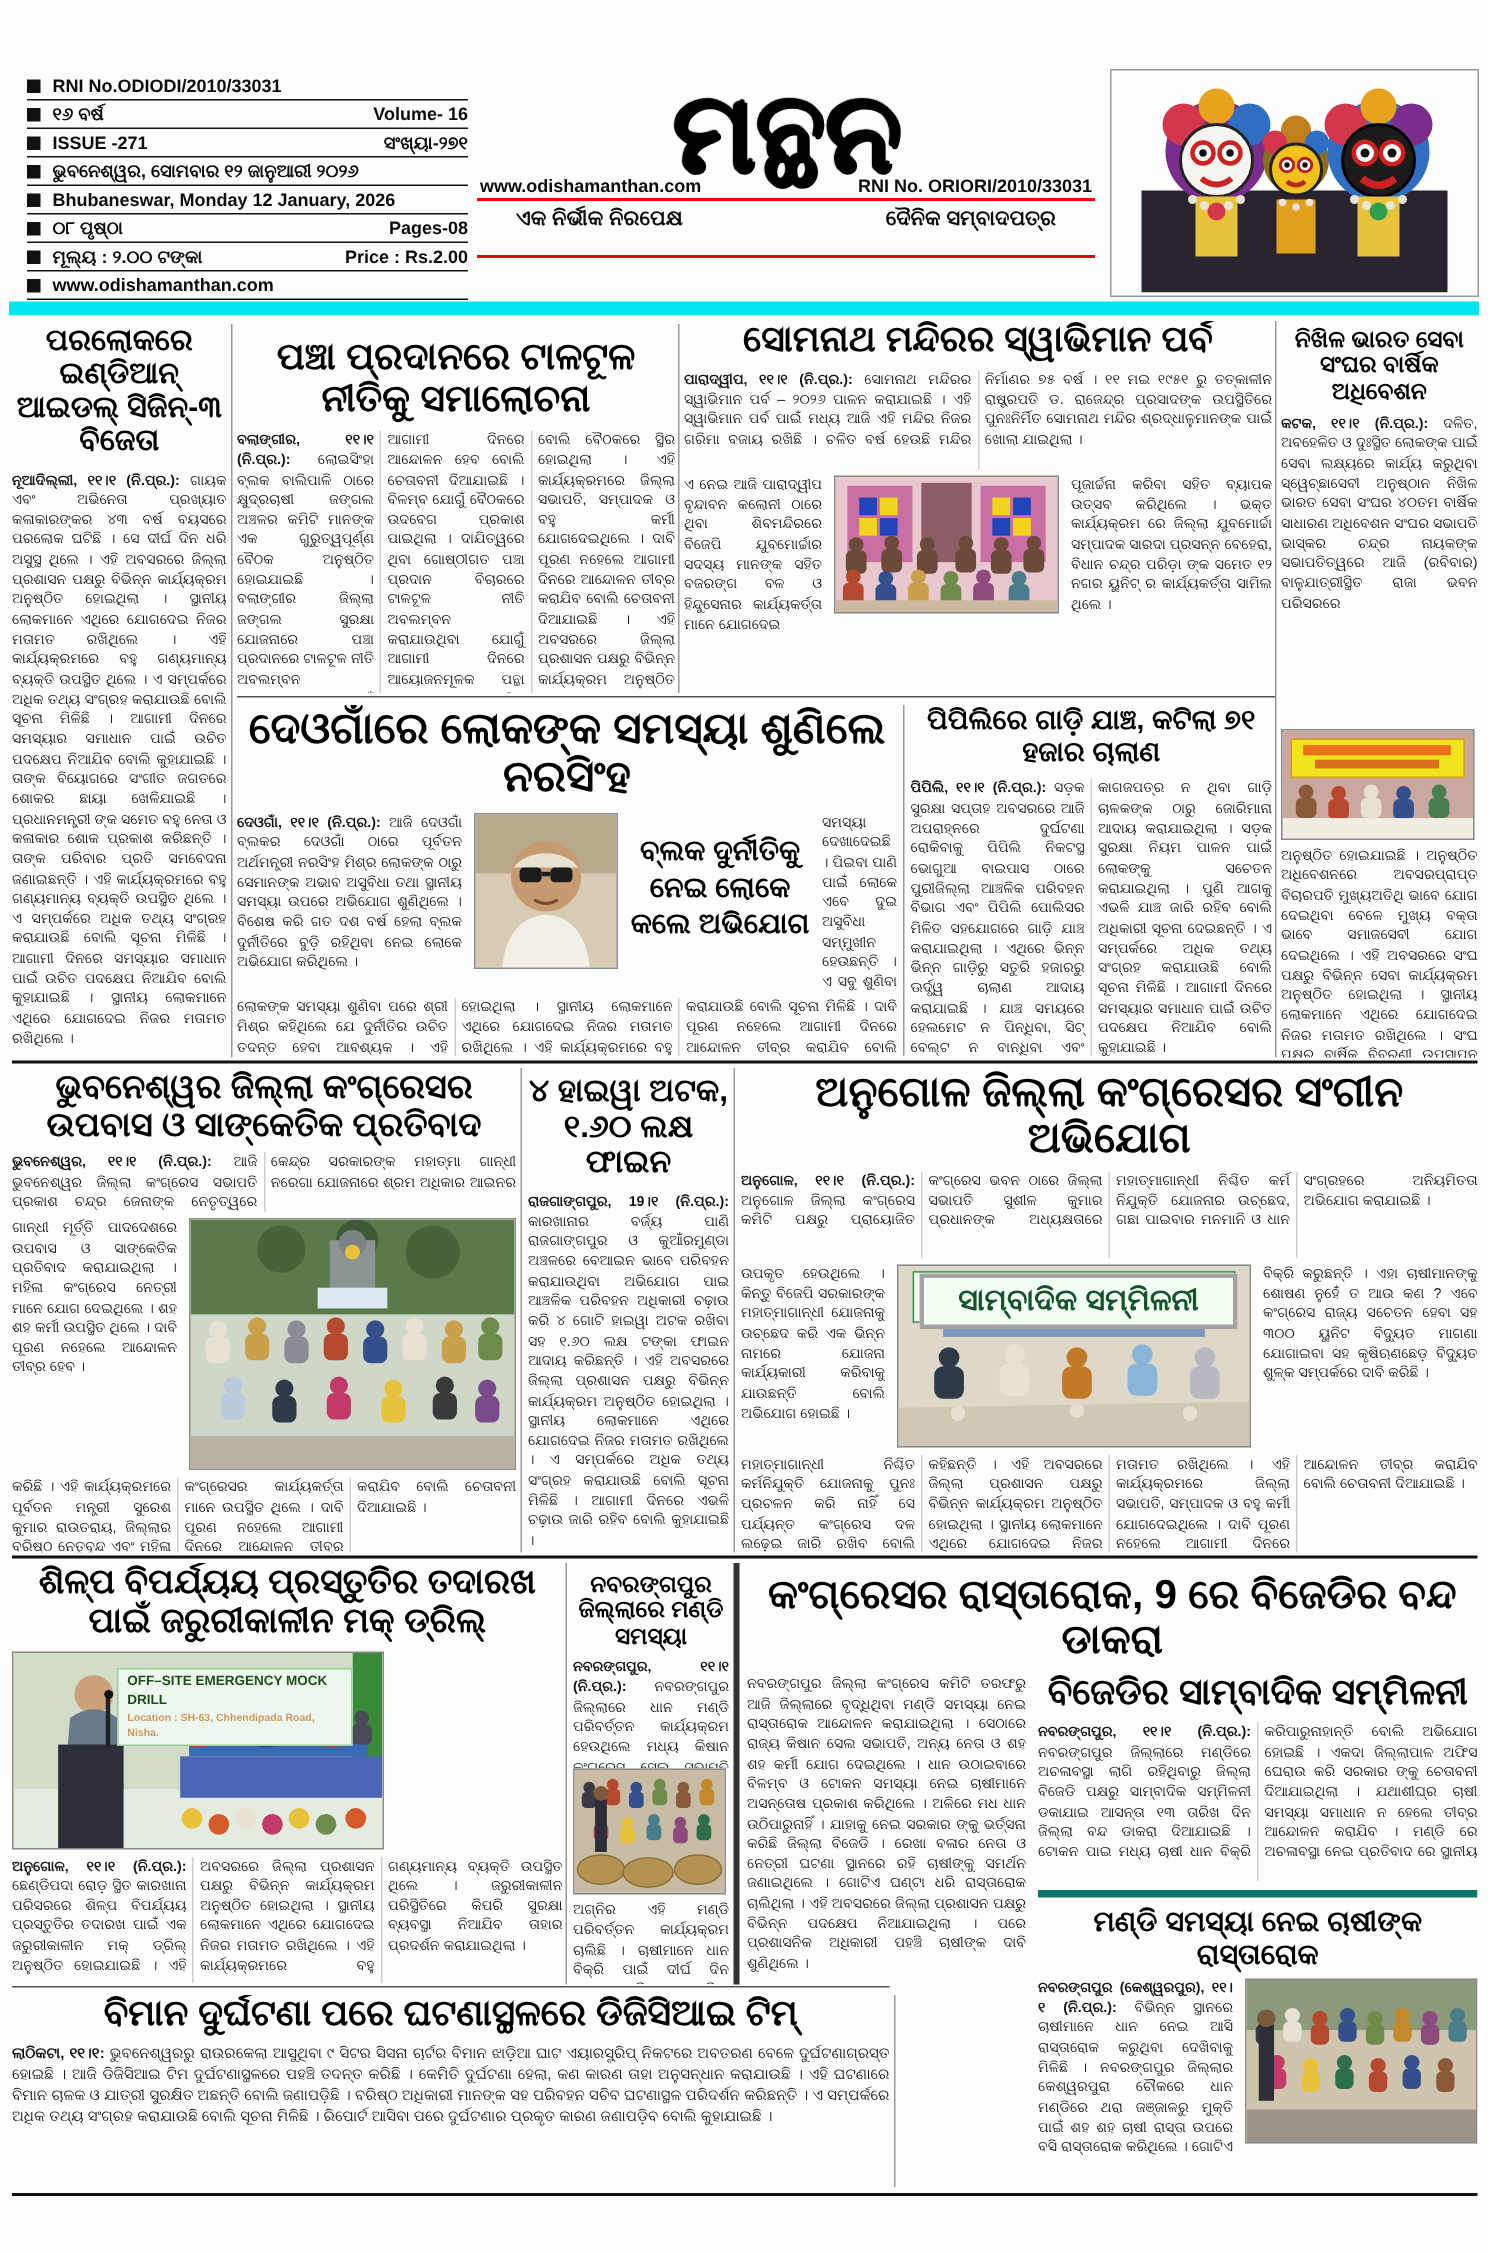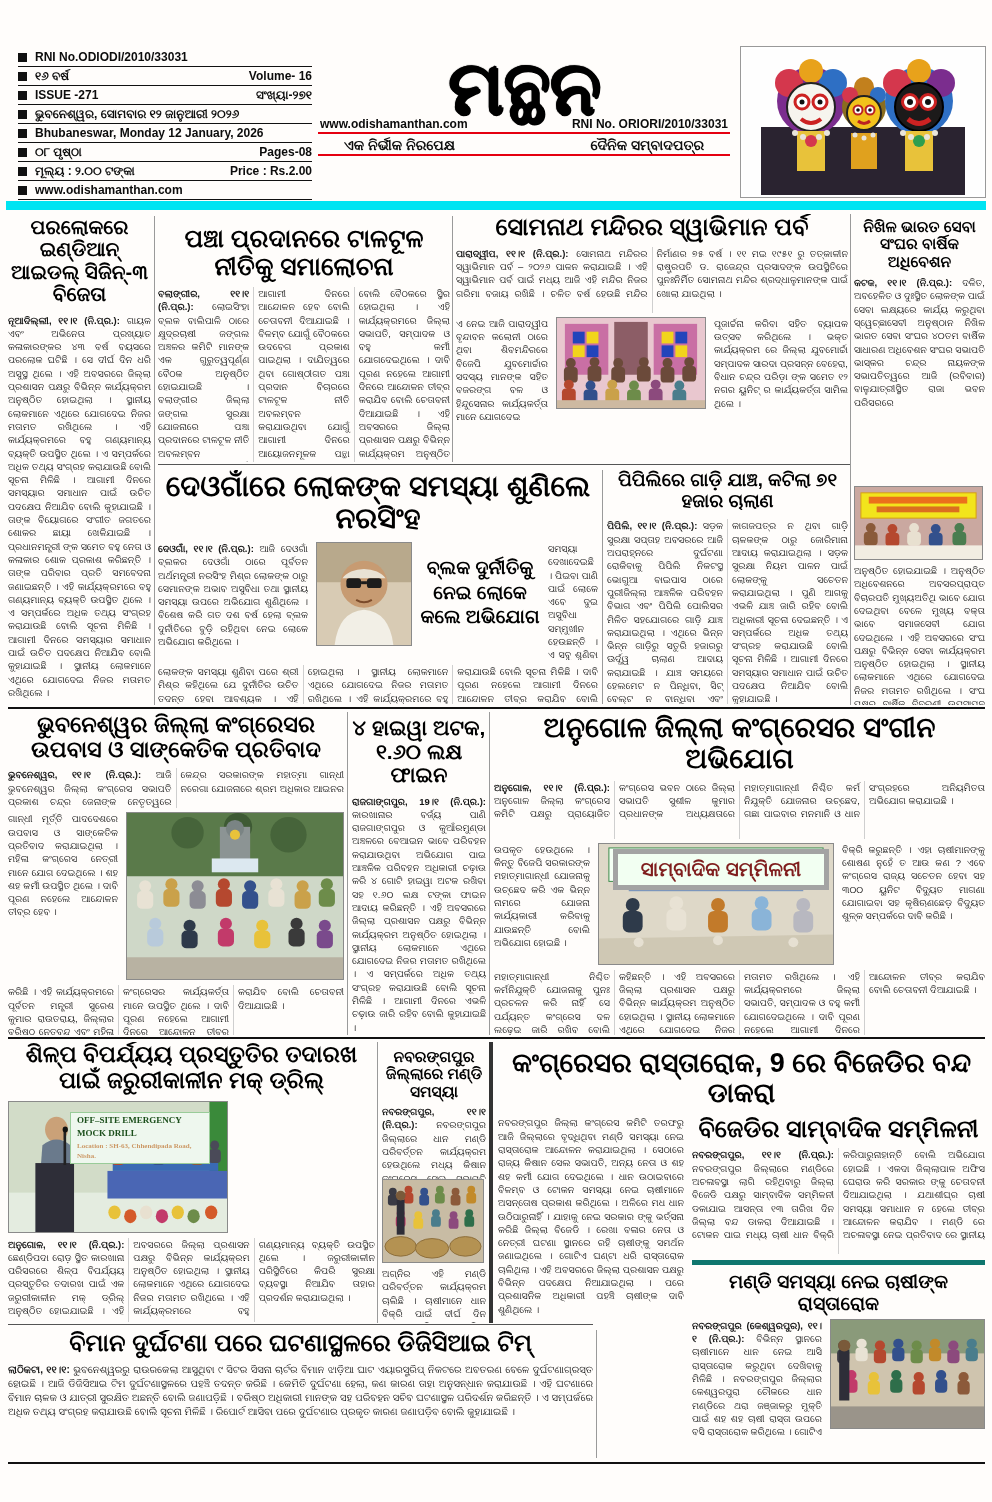--- a/index.html
+++ b/index.html
@@ -8,39 +8,39 @@
   
   .infobox{position:absolute;left:18px;top:48px;width:294px;}
   .irow{display:flex;align-items:center;border-bottom:1.5px solid #111;padding:2px 0 2px 0;font-weight:700;font-size:12px;}
   .irow .sq{width:9px;height:9px;background:#111;margin-right:8px;flex:0 0 auto;}
   .irow .l{flex:1;}
   .irow .r{text-align:right;}
   .logo{position:absolute;left:318px;top:45px;width:412px;text-align:center;}
   .logo-bar{background:#000;color:#fff;font-weight:700;font-size:17px;letter-spacing:10px;padding:3px 0;margin:0 12px;}
   .logo-odia{font-size:74px;line-height:86px;font-weight:800;color:#000;text-shadow:0 0 1px #000,2px 2px 0 #000;}
   .logo-sub{display:flex;justify-content:space-between;font-weight:700;font-size:12px;border-bottom:2px solid #e50010;padding:0 2px 1px 2px;margin-top:-14px;}
-  .logo-tags{display:flex;justify-content:space-between;font-weight:700;font-size:14px;padding:3px 26px 0 26px;border-bottom:2px solid #e50010;}
+  .logo-tags{display:flex;justify-content:space-between;font-weight:700;font-size:14px;padding:3px 26px 16px 26px;border-bottom:2px solid #e50010;}
   .deity{position:absolute;left:740px;top:46px;width:246px;height:152px;border:1px solid #999;background:#fff;padding:2px;box-sizing:border-box;}
   .cyanbar{position:absolute;left:6px;top:201px;width:980px;height:9px;background:#00e4f2;}
   
   .art{position:absolute;box-sizing:border-box;overflow:hidden;}
   .art h2{margin:0;font-weight:800;color:#000;text-align:center;line-height:1.12;}
   .body{font-size:9.5px;line-height:1.4;text-align:justify;color:#151515;overflow:hidden;}
   .dl{font-weight:700;}
   .cols2{columns:2;column-gap:9px;column-rule:1px solid #cfcfcf;}
   .cols3{columns:3;column-gap:9px;column-rule:1px solid #cfcfcf;}
   .cols4{columns:4;column-gap:9px;column-rule:1px solid #cfcfcf;}
   .photo{border:1px solid #8a8a8a;background:#ddd;overflow:hidden;position:relative;box-sizing:border-box;}
   .photo svg{display:block;width:100%;height:100%;}
   .vr{position:absolute;width:1px;background:#9a9a9a;}
   .hr{position:absolute;height:1px;background:#555;}
   .hrB{position:absolute;height:2px;background:#111;}
   .capbox{font-weight:800;font-size:19px;line-height:1.3;text-align:center;color:#000;}
   .flexrow{display:flex;gap:8px;}
-  .banner-press{position:absolute;left:6%;top:4%;width:88%;height:26%;background:#f2fff2;border:5px solid #a3a3a3;color:#7f1d1d;font-weight:800;font-size:20px;display:flex;align-items:center;justify-content:center;}
+  .banner-press{position:absolute;left:6%;top:4%;width:88%;height:26%;background:#f2fff2;border:3px solid #a3a3a3;color:#14532d;font-weight:800;font-size:20px;display:flex;align-items:center;justify-content:center;}
   .banner-mock{position:absolute;left:28%;top:8%;width:64%;height:40%;background:#eef7ee;border:1px solid #9c9;color:#1c4f1c;font-weight:800;font-size:9px;line-height:1.5;display:flex;flex-direction:column;align-items:flex-start;justify-content:center;padding:2px 6px;box-sizing:border-box;}
   .banner-mock .sub{color:#c96;font-weight:700;font-size:7px;}
 </style>
 </head>
 <body>
 
 <div class="page">
 
   <div class="infobox">
     <div class="irow">
@@ -396,21 +396,21 @@
       <div class="body" style="flex:1;height:122px;">ବିକ୍ରି କରୁଛନ୍ତି । ଏହା ଚାଷୀମାନଙ୍କୁ ଶୋଷଣ ନୁହେଁ ତ ଆଉ କଣ ? ଏବେ କଂଗ୍ରେସ ରାଜ୍ୟ ସଚେତନ ହେବା ସହ ୩୦୦ ୟୁନିଟ ବିଦ୍ୟୁତ ମାଗଣା ଯୋଗାଇବା ସହ କୃଷିଋଣଛେଡ଼ ବିଦ୍ୟୁତ ଶୁଳ୍କ ସମ୍ପର୍କରେ ଦାବି କରିଛି ।</div>
     </div>
     <div class="body cols4" style="margin-top:5px;height:94px;">ମହାତ୍ମାଗାନ୍ଧୀ ନିଶ୍ଚିତ କର୍ମନିଯୁକ୍ତି ଯୋଜନାକୁ ପୁନଃ ପ୍ରଚଳନ କରି ନାହିଁ ସେ ପର୍ଯ୍ୟନ୍ତ କଂଗ୍ରେସ ଦଳ ଲଢ଼େଇ ଜାରି ରଖିବ ବୋଲି କହିଛନ୍ତି । ଏହି ଅବସରରେ ଜିଲ୍ଲା ପ୍ରଶାସନ ପକ୍ଷରୁ ବିଭିନ୍ନ କାର୍ଯ୍ୟକ୍ରମ ଅନୁଷ୍ଠିତ ହୋଇଥିଲା । ସ୍ଥାନୀୟ ଲୋକମାନେ ଏଥିରେ ଯୋଗଦେଇ ନିଜର ମତାମତ ରଖିଥିଲେ । ଏହି କାର୍ଯ୍ୟକ୍ରମରେ ଜିଲ୍ଲା ସଭାପତି, ସମ୍ପାଦକ ଓ ବହୁ କର୍ମୀ ଯୋଗଦେଇଥିଲେ । ଦାବି ପୂରଣ ନହେଲେ ଆଗାମୀ ଦିନରେ ଆନ୍ଦୋଳନ ତୀବ୍ର କରାଯିବ ବୋଲି ଚେତାବନୀ ଦିଆଯାଇଛି ।</div>
   </section>
 
   <div class="hrB" style="left:8px;top:1037px;width:977px;"></div>
 
   <section class="art" style="left:8px;top:1042px;width:367px;height:280px;">
     <h2 style="font-size:23px;">ଶିଳ୍ପ ବିପର୍ଯ୍ୟୟ ପ୍ରସ୍ତୁତିର ତଦାରଖ ପାଇଁ ଜରୁରୀକାଳୀନ ମକ୍ ଡ୍ରିଲ୍</h2>
     <div class="flexrow" style="margin-top:7px;">
-      <div class="photo" style="width:220px;height:132px;font-family:Liberation Serif, serif;">
+      <div class="photo" style="width:248px;height:132px;">
         <svg viewBox="0 0 248 132" preserveAspectRatio="none">
           <rect width="248" height="132" fill="#e4ece0"></rect>
           <rect x="0" y="0" width="248" height="92" fill="#d2dcc8"></rect>
           <rect x="228" y="0" width="20" height="92" fill="#3a8a3a"></rect>
           <circle cx="54" cy="28" r="13" fill="#caa178"></circle>
           <path d="M38 44 q16 -12 32 0 l4 48 h-40 z" fill="#6a7a8c"></path>
           <rect x="30" y="62" width="44" height="70" fill="#2e2e38"></rect>
           <rect x="62" y="30" width="3" height="34" fill="#222"></rect>
             <circle cx="64" cy="28" r="3" fill="#111"></circle>
           <rect x="118" y="58" width="120" height="12" fill="#3a6ab4"></rect>

